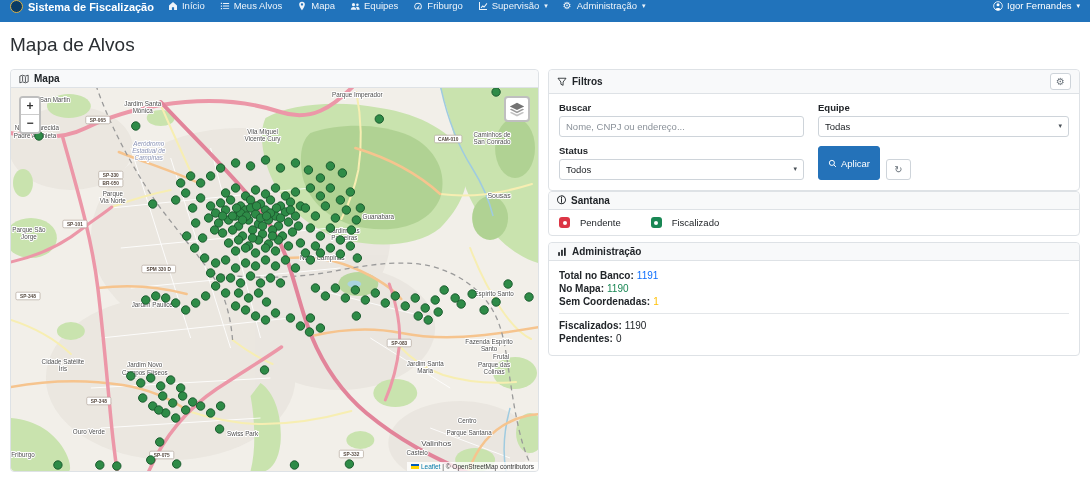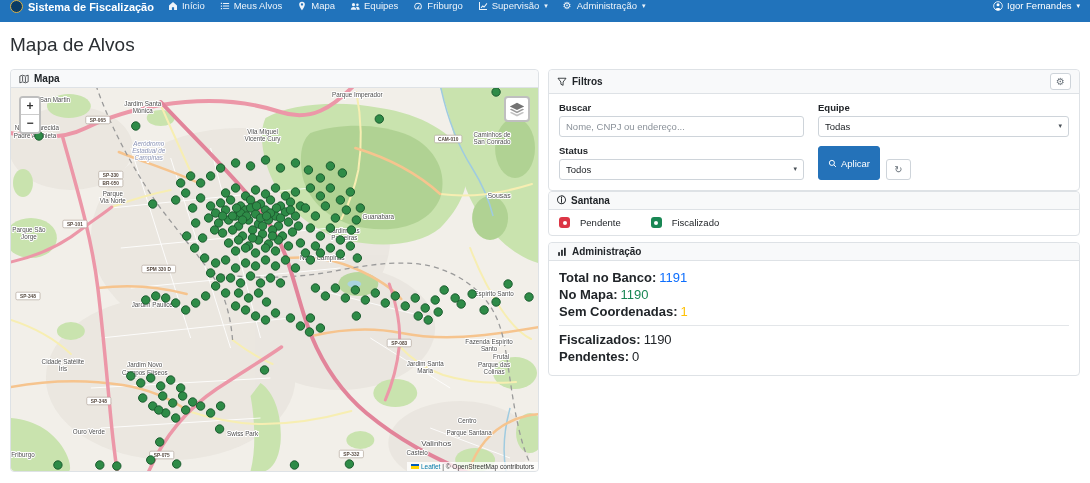--- a/index.html
+++ b/index.html
@@ -78,21 +78,21 @@
     background:#fff; color:#6c757d; font-size:11px; line-height:1; cursor:pointer;
     display:inline-flex; align-items:center; justify-content:center; font-family:inherit; }
   .btn-ico { width:9px; height:9px; }
 
   .lbody { padding:7px 10px; display:flex; gap:30px; align-items:center; font-size:9.5px; }
   .legend-item { display:flex; align-items:center; gap:10px; }
   .swatch { width:11px; height:11px; border-radius:3px; position:relative; flex:0 0 auto; }
   .swatch::after { content:""; position:absolute; left:50%; top:50%; width:4px; height:4px;
     margin:-2px 0 0 -2px; background:#fff; border-radius:50%; }
 
-  .sbody { padding:7px 10px 9px; font-size:13px; }
+  .sbody { padding:7px 10px 9px; font-size:10px; }
   .stat-row { margin:2px 0; }
   .stat-row b { margin-right:3px; }
   .stat-div { border:0; border-top:1px solid #e3e6e9; margin:6px 0; }
 
   
   text.place { font-family:"Liberation Sans","DejaVu Sans",sans-serif; }
 </style>
 </head>
 <body>
 

